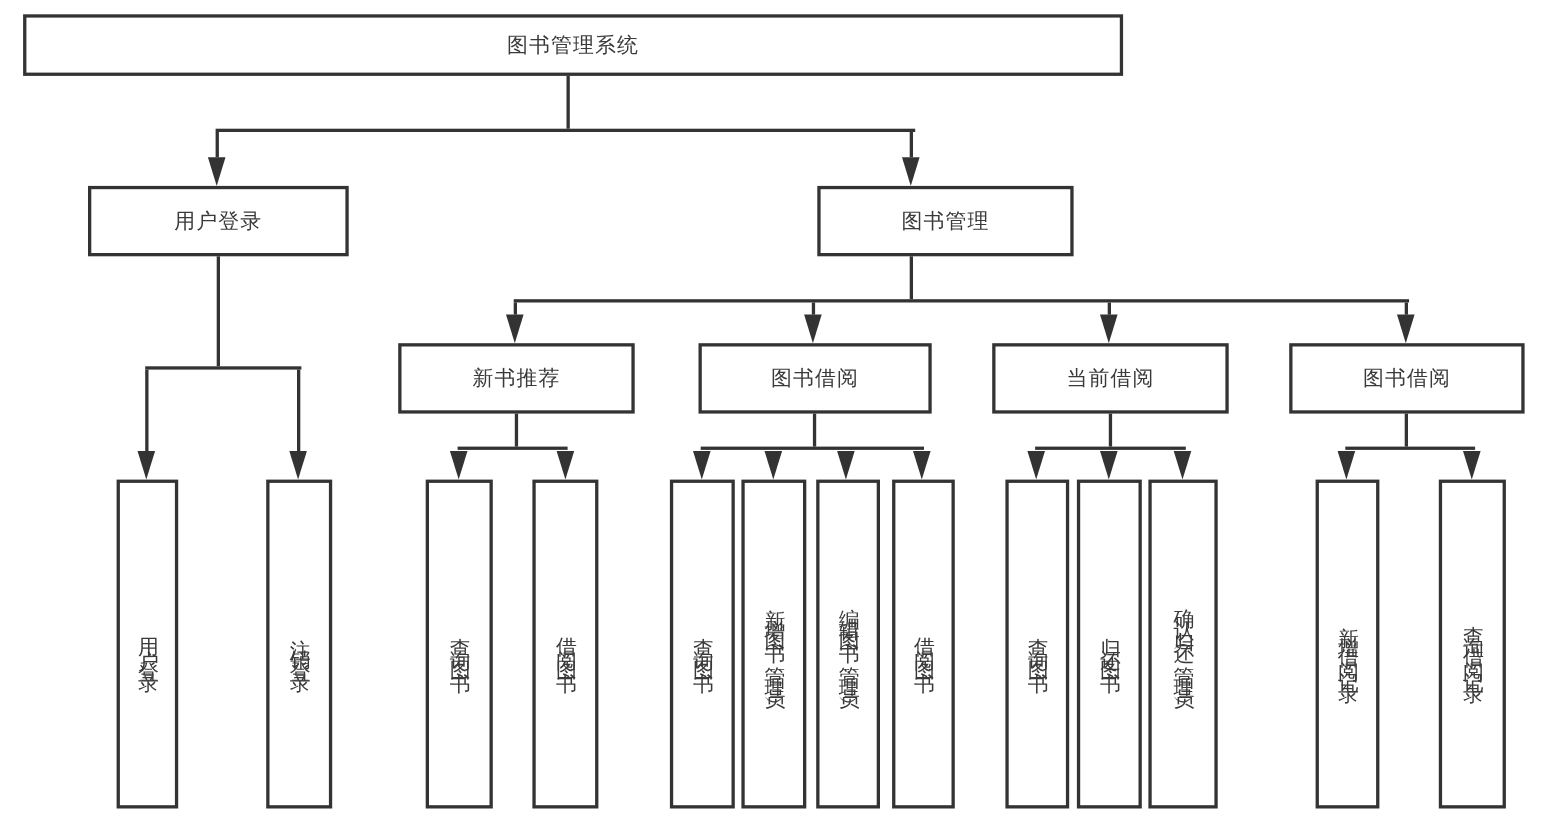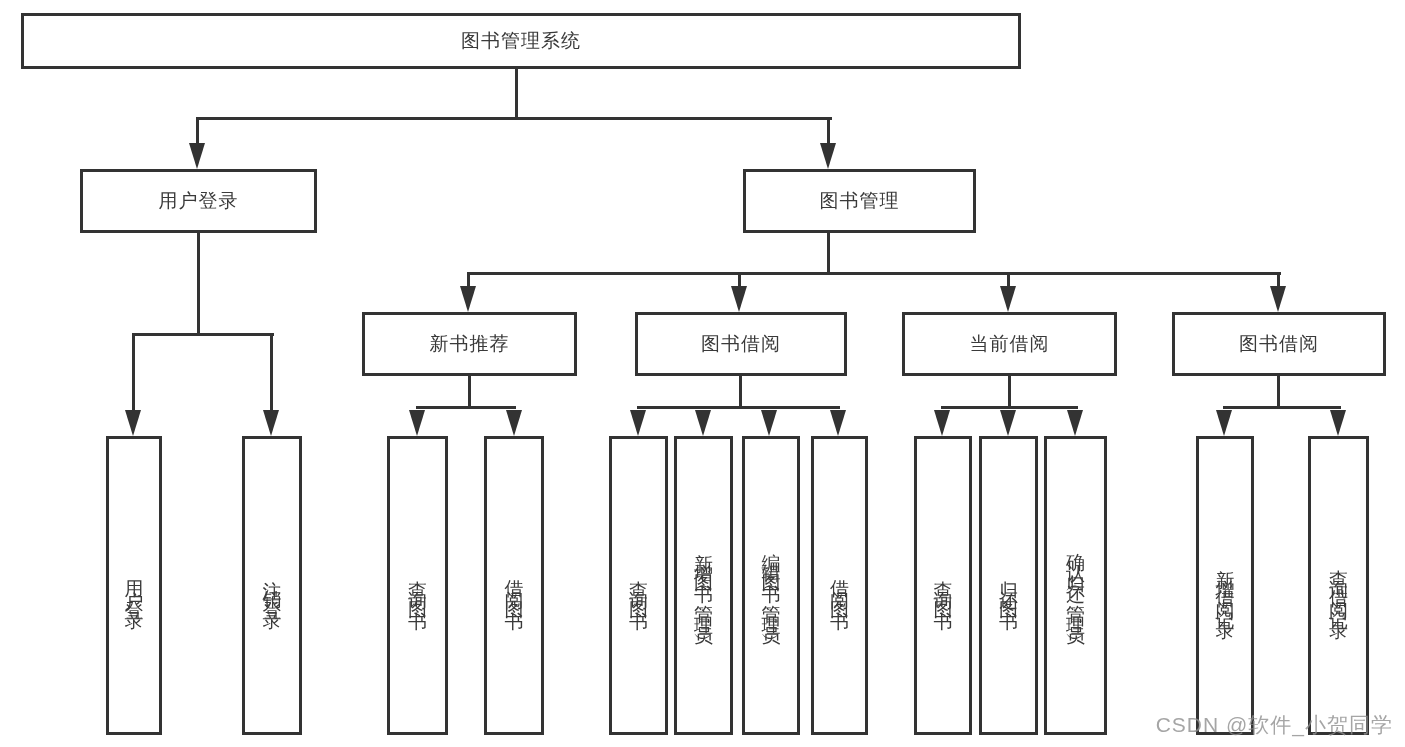--- a/index.html
+++ b/index.html
@@ -163,15 +163,14 @@
     <span class="vtext">确认归还（管理员）</span>
   </div>
 
   <div class="box vbox" style="left:1196px; width:58px;">
     <span class="vtext">新增借阅记录</span>
   </div>
   <div class="box vbox" style="left:1308px; width:61px;">
     <span class="vtext">查询借阅记录</span>
   </div>
 
-  <div class="watermark">CSDN @软件_小贺同学</div>
 
 </div>
 
 </body></html>

